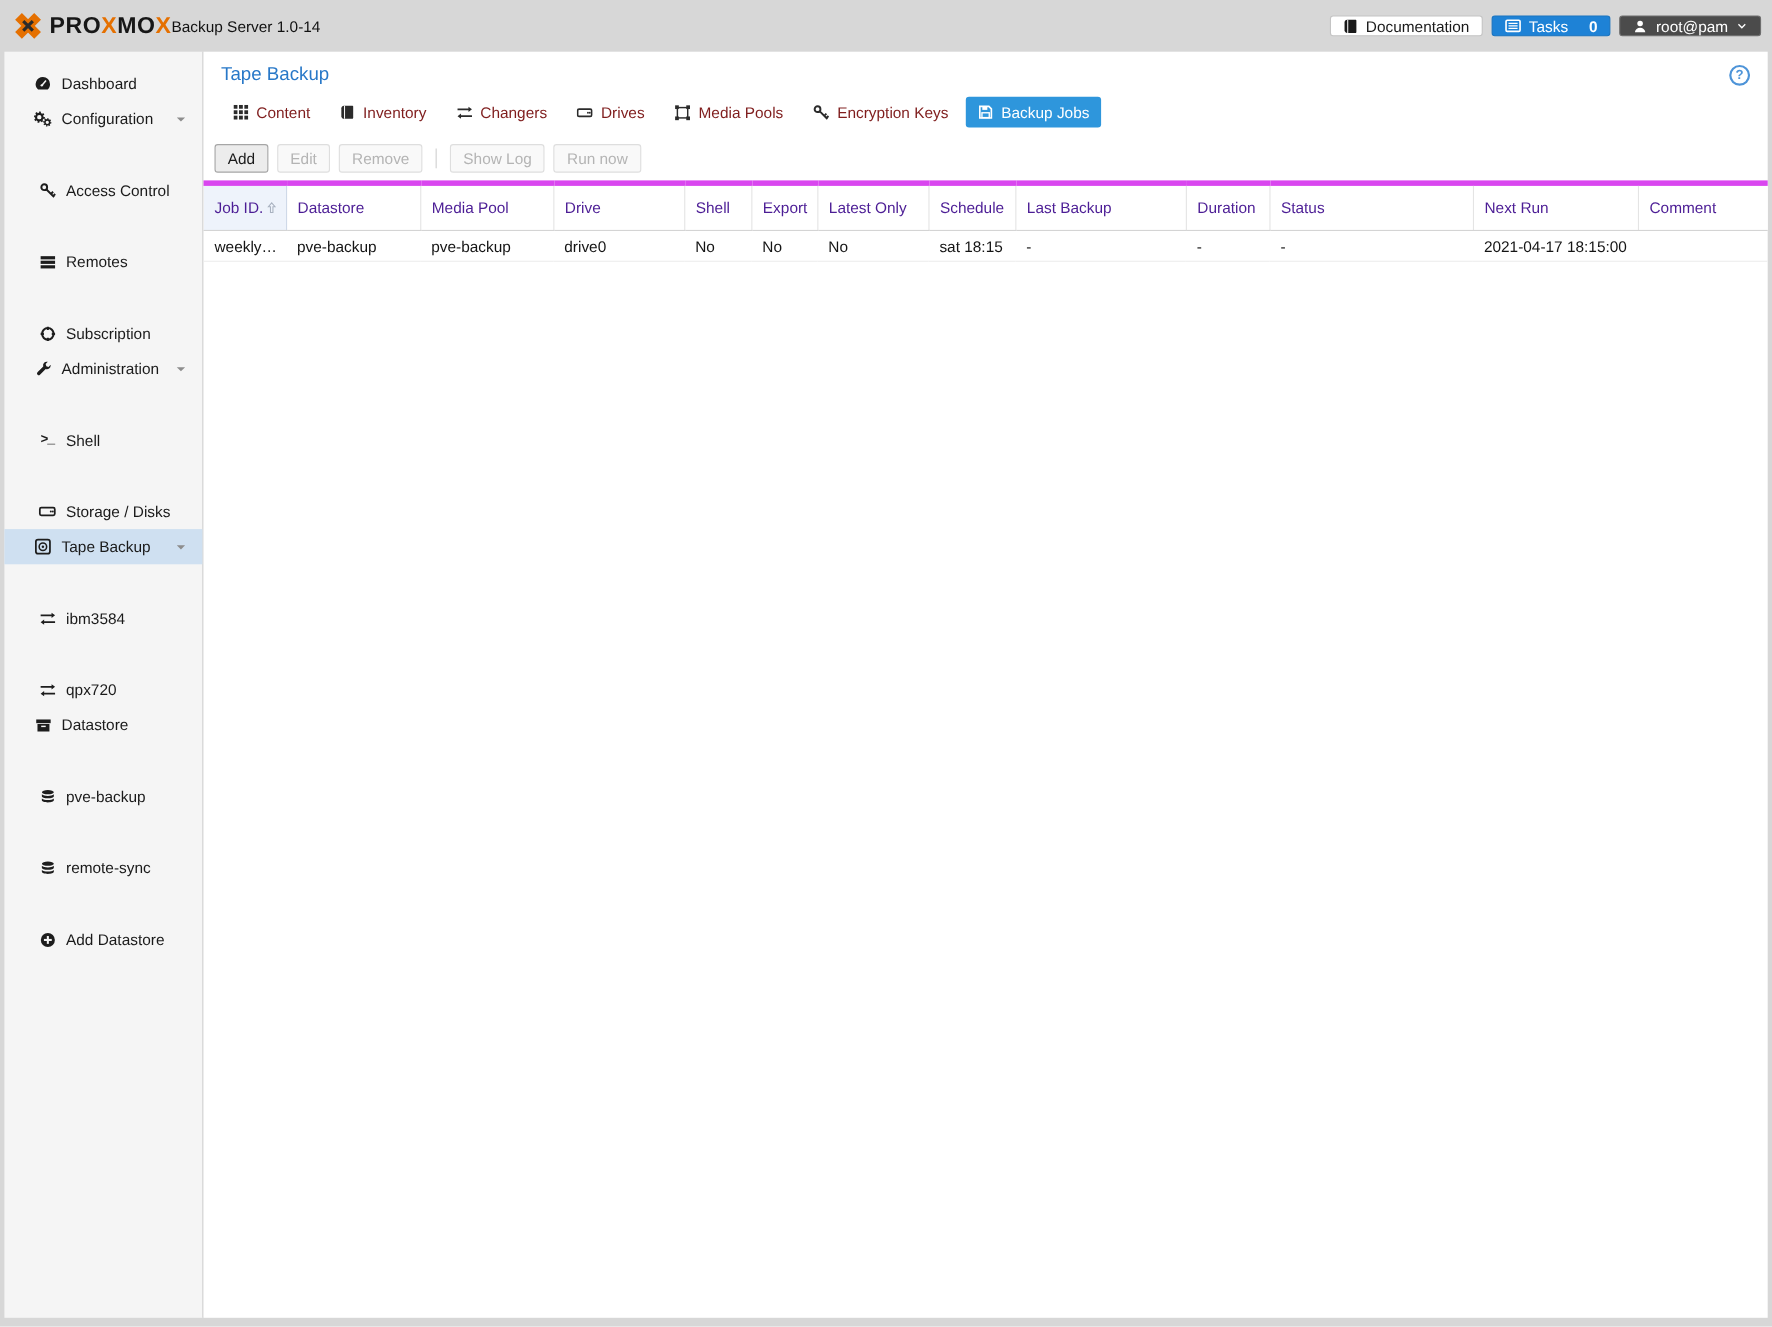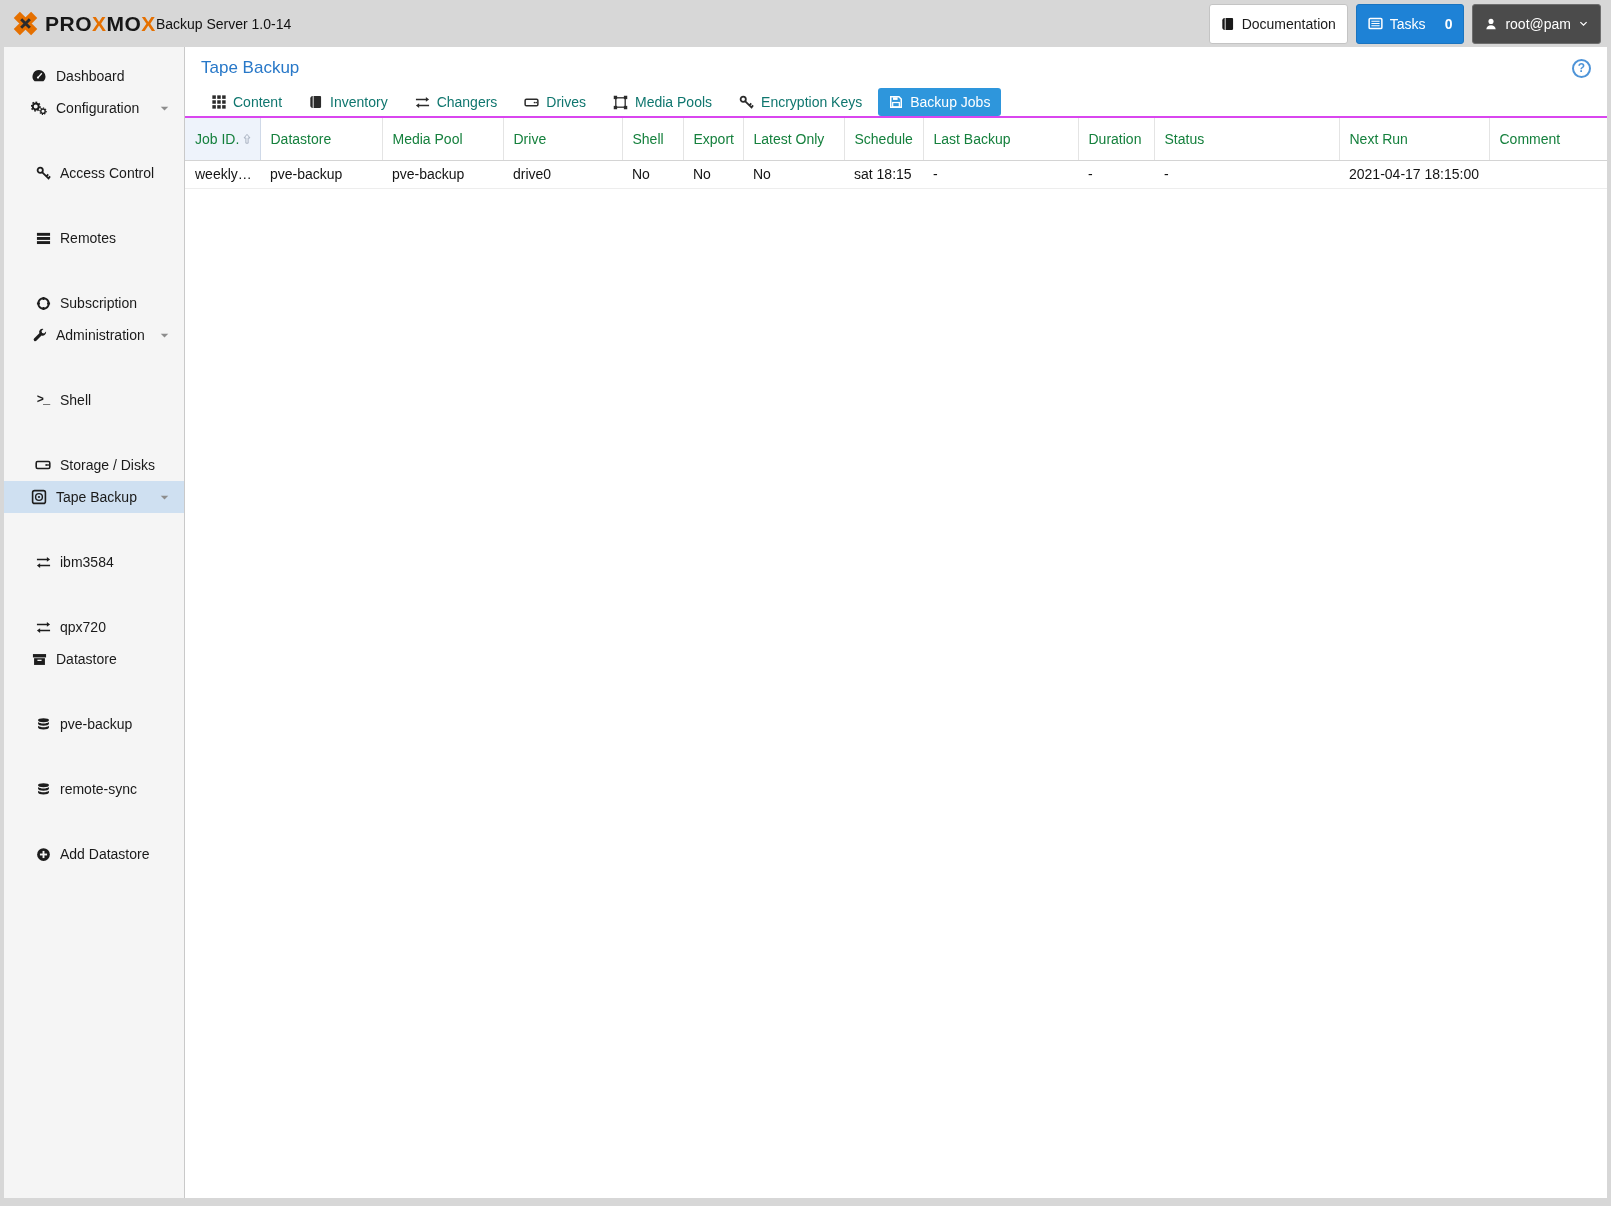--- a/index.html
+++ b/index.html
@@ -18,21 +18,21 @@
     display: flex; align-items: center;
     padding: 0 10px 0 12px;
     background: #d7d7d7;
   }
   .logo { display: flex; align-items: center; gap: 6px; }
   .brand { font-size: 21px; font-weight: 800; letter-spacing: 0.5px; color: #171717; }
   .brand .ox { color: #e57000; }
   .subtitle { font-size: 14px; color: #111; }
   .topbar-right { margin-left: auto; display: flex; align-items: center; gap: 8px; }
   .tb-btn {
-    height: 40px; display: inline-flex; align-items: center; gap: 7px;
+    height: 19px; display: inline-flex; align-items: center; gap: 7px;
     padding: 0 11px; border-radius: 3px; font-size: 14px; cursor: pointer;
     border: 1px solid transparent;
   }
   .tb-doc { background: #ffffff; border-color: #c4c4c4; color: #1a1a1a; }
   .tb-tasks { background: #1e82d6; border-color: #1a74c0; color: #fff; }
   .tb-tasks .badge { font-weight: 700; margin-left: 12px; }
   .tb-user { background: #4b4b4b; border-color: #6e6e6e; color: #fff; }
   .icon { display: inline-flex; align-items: center; justify-content: center; }
   .icon svg { display: block; }
 
@@ -57,39 +57,39 @@
   .page-title { font-size: 17px; color: #2878c8; }
   .help-btn {
     margin-left: auto; width: 19px; height: 19px; border-radius: 50%;
     border: 2px solid #4e94d8; color: #4e94d8; font-size: 12px; font-weight: 700;
     display: flex; align-items: center; justify-content: center; cursor: pointer;
   }
 
   .tabs { display: flex; gap: 5px; margin: 10px 0 0 16px; }
   .tab {
     display: flex; align-items: center; gap: 7px; padding: 6px 11px;
-    font-size: 14px; color: #0f766e; border-radius: 3px; cursor: pointer;
+    font-size: 14px; color: #7f1d1d; border-radius: 3px; cursor: pointer;
   }
   .tab .icon { color: #2b2b2b; }
   .tab.active { background: #2e96dc; color: #fff; }
   .tab.active .icon { color: #fff; }
 
   .toolbar { display: flex; align-items: center; gap: 8px; margin-top: 8px; padding: 7px 10px; }
   .tool-btn {
     padding: 4px 11px; border-radius: 3px; font-size: 14px; cursor: pointer;
     background: #ececec; border: 1px solid #a6a6a6; color: #1a1a1a;
   }
   .tool-btn.disabled { background: #f9f9f9; border-color: #dedede; color: #b4b4b4; }
   .tool-sep { width: 1px; height: 18px; background: #cfcfcf; margin: 0 4px; }
 
   table.grid { width: 100%; border-collapse: collapse; table-layout: fixed; }
   .grid th {
-    height: 43px; font-weight: 400; font-size: 14px; color: #15803d; text-align: left;
+    height: 43px; font-weight: 400; font-size: 14px; color: #4c1d95; text-align: left;
     padding: 0 10px; background: #fff; white-space: nowrap; overflow: hidden;
-    border-top: 2px solid #d946ef; border-bottom: 1px solid #d4d4d4; border-right: 1px solid #e4e4e4;
+    border-top: 5px solid #d946ef; border-bottom: 1px solid #d4d4d4; border-right: 1px solid #e4e4e4;
     cursor: pointer;
   }
   .grid th:last-child { border-right: none; }
   .grid th.sorted { background: #eef3fb; border-right-color: #cfd9e8; }
   .sort-ico { display: inline-block; vertical-align: -1px; margin-left: 2px; }
   .grid td {
     height: 28px; padding: 0 10px; font-size: 14px; color: #141414;
     border-bottom: 1px solid #ededed; white-space: nowrap; overflow: hidden;
   }
 </style>
@@ -453,20 +453,28 @@
         <div class="tab active">
           <span class="icon">
               <svg width="14" height="14" viewBox="0 0 16 16">
                 <use href="#sym-save"></use>
               </svg>
             </span>
           <span>Backup Jobs</span>
         </div>
       </div>
 
+      <div class="toolbar">
+        <div class="tool-btn">Add</div>
+        <div class="tool-btn disabled">Edit</div>
+        <div class="tool-btn disabled">Remove</div>
+        <div class="tool-sep"></div>
+        <div class="tool-btn disabled">Show Log</div>
+        <div class="tool-btn disabled">Run now</div>
+      </div>
 
       <table class="grid">
         <colgroup>
           <col style="width:75px">
             <col style="width:122px">
             <col style="width:121px">
             <col style="width:119px">
           <col style="width:61px">
             <col style="width:60px">
             <col style="width:101px">

